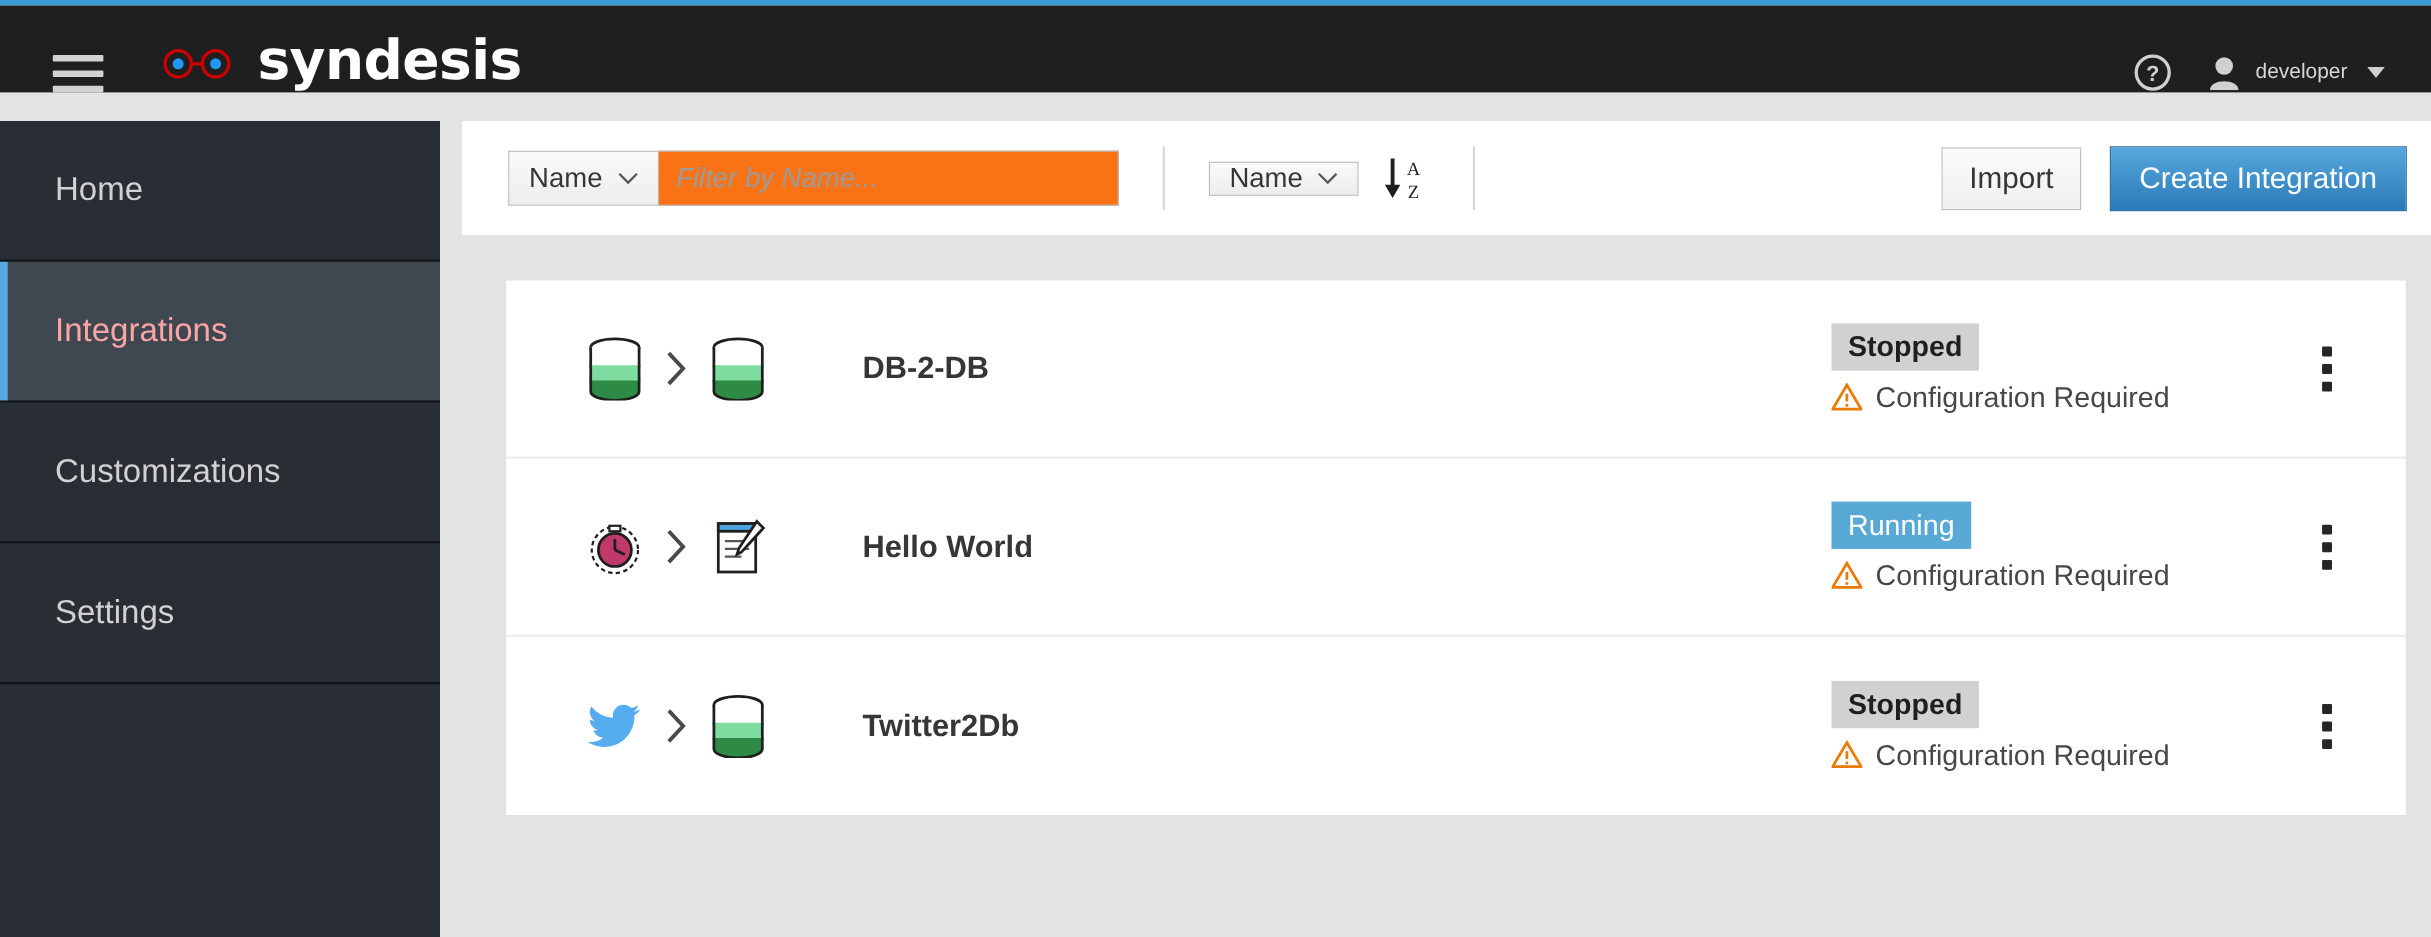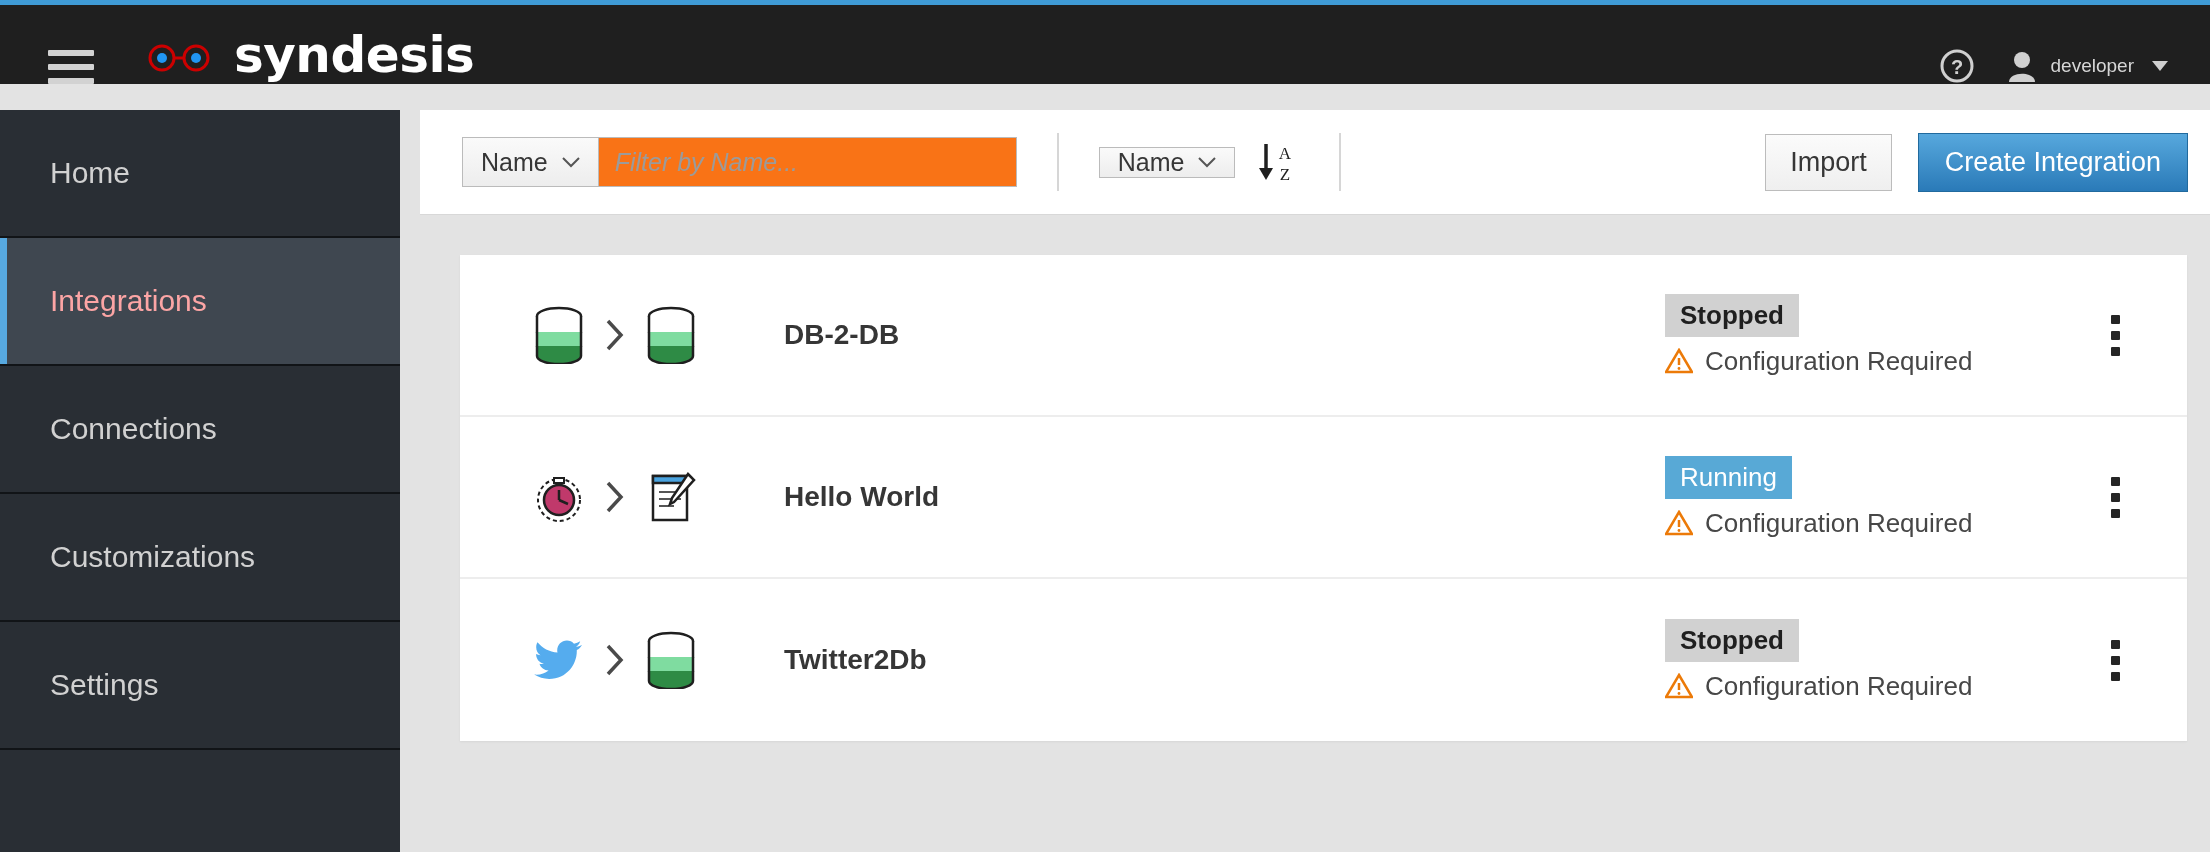--- a/index.html
+++ b/index.html
@@ -188,23 +188,20 @@
   </div>
 
   <div class="sidebar">
     <div class="nav-item">
       <span>Home</span>
     </div>
     <div class="nav-item active">
       <span>Integrations</span>
     </div>
     <div class="nav-item">
-      <span>Connections</span>
-    </div>
-    <div class="nav-item">
       <span>Customizations</span>
     </div>
     <div class="nav-item">
       <span>Settings</span>
     </div>
     <div class="nav-item blank"></div>
   </div>
 
   <div class="main">
 

